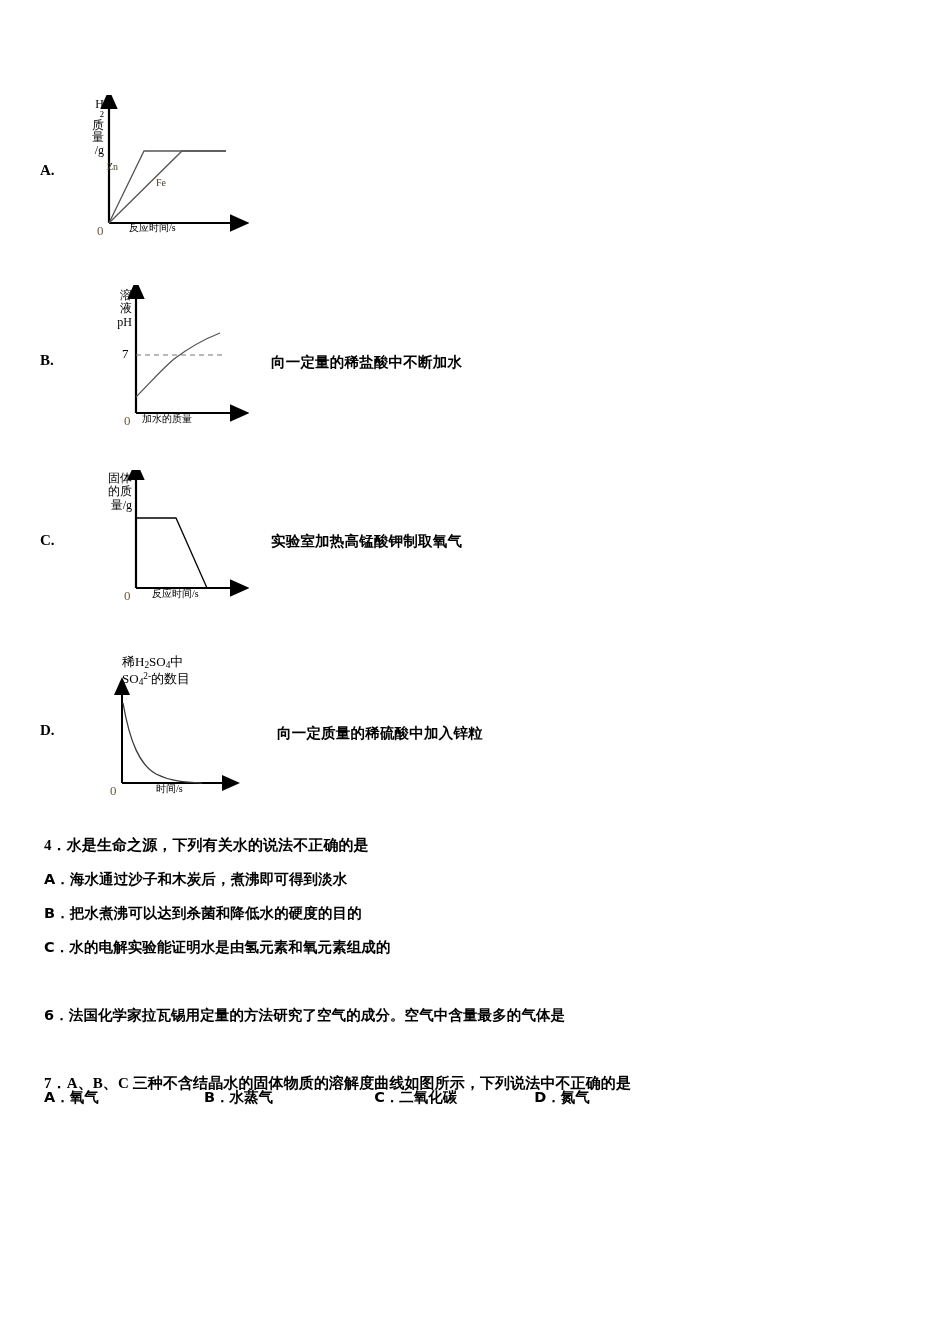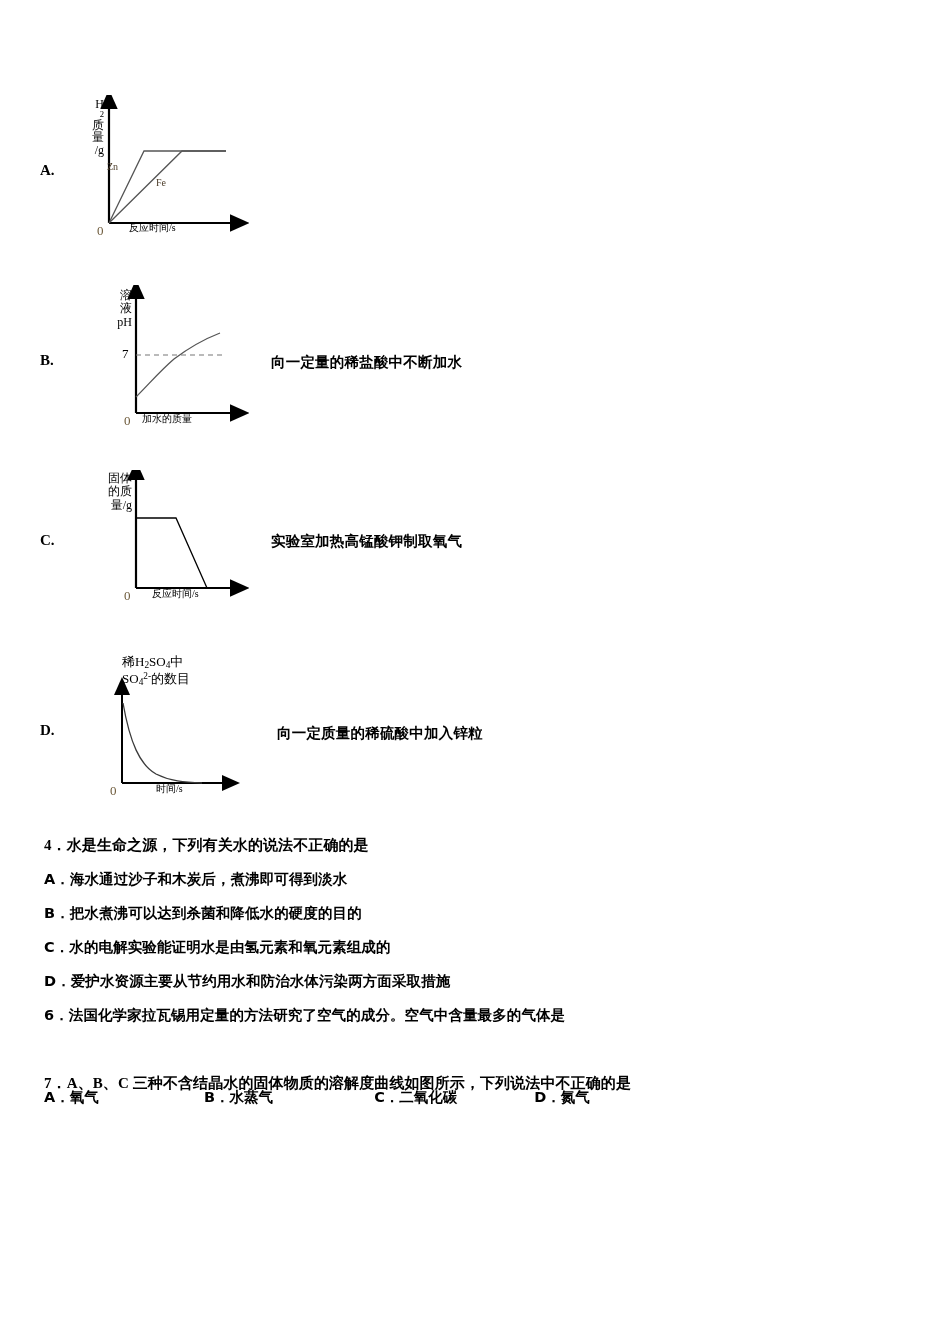--- a/index.html
+++ b/index.html
@@ -221,21 +221,20 @@
       <div class="zero" style="left:36px; top:128px;">0</div>
       <div class="xlab" style="left:82px; top:127px;">时间/s</div>
     </div>
     <div class="opt-caption" style="margin-left:18px; margin-top:6px;">向一定质量的稀硫酸中加入锌粒</div>
   </div>
 
   <div class="q-line q-serif" style="left:44px; top:836px;">4．水是生命之源，下列有关水的说法不正确的是</div>
   <div class="q-line" style="left:44px; top:904px;">B．把水煮沸可以达到杀菌和降低水的硬度的目的</div>
   <div class="q-line" style="left:44px; top:870px;">A．海水通过沙子和木炭后，煮沸即可得到淡水</div>
   <div class="q-line" style="left:44px; top:938px;">C．水的电解实验能证明水是由氢元素和氧元素组成的</div>
-  <div class="q-line" style="left:44px; top:972px;">D．爱护水资源主要从节约用水和防治水体污染两方面采取措施</div>
 
   <div class="q-line" style="left:44px; top:1006px;">6．法国化学家拉瓦锡用定量的方法研究了空气的成分。空气中含量最多的气体是</div>
   <div class="inline-opts" style="left:44px; top:1040px;">
     <span class="io" style="width:155px;">A．氧气</span>
     <span class="io" style="width:165px;margin-top:48px;">B．水蒸气</span>
     <span class="io" style="width:155px;">C．二氧化碳</span>
     <span class="io">D．氮气</span>
   </div>
 
   <div class="q-line q-serif" style="left:44px; top:1074px;">7．A、B、C 三种不含结晶水的固体物质的溶解度曲线如图所示，下列说法中不正确的是</div>

